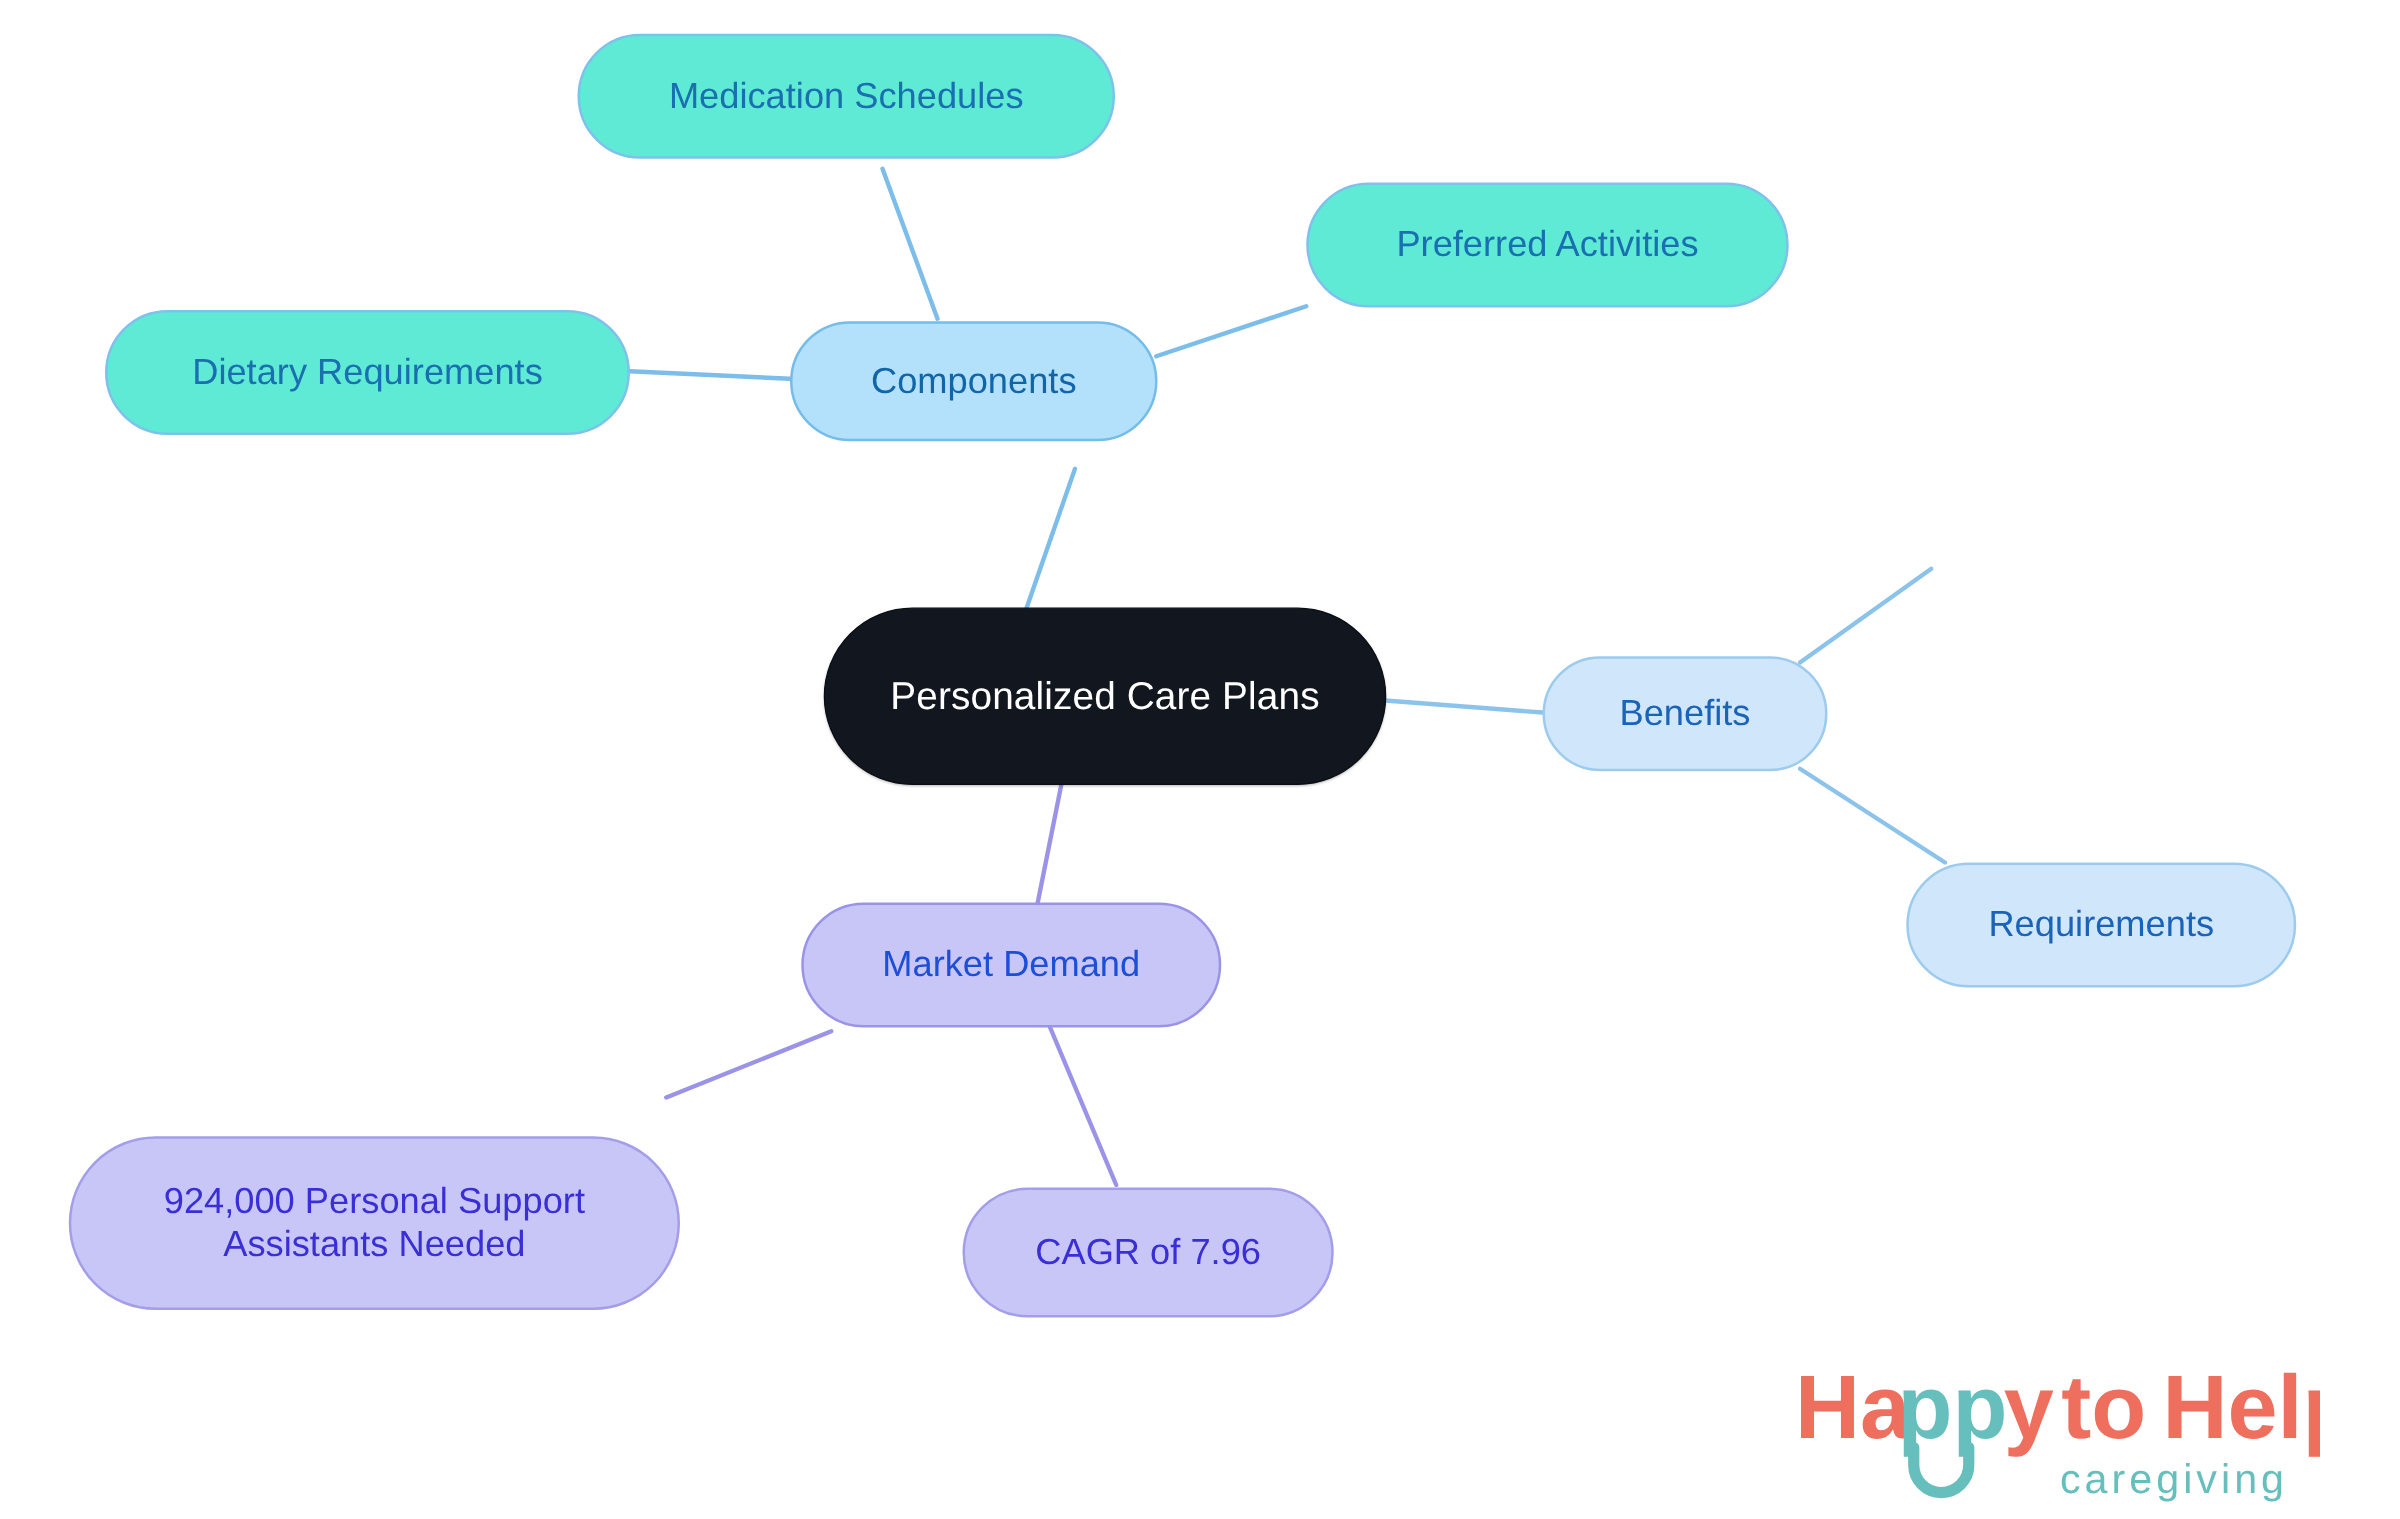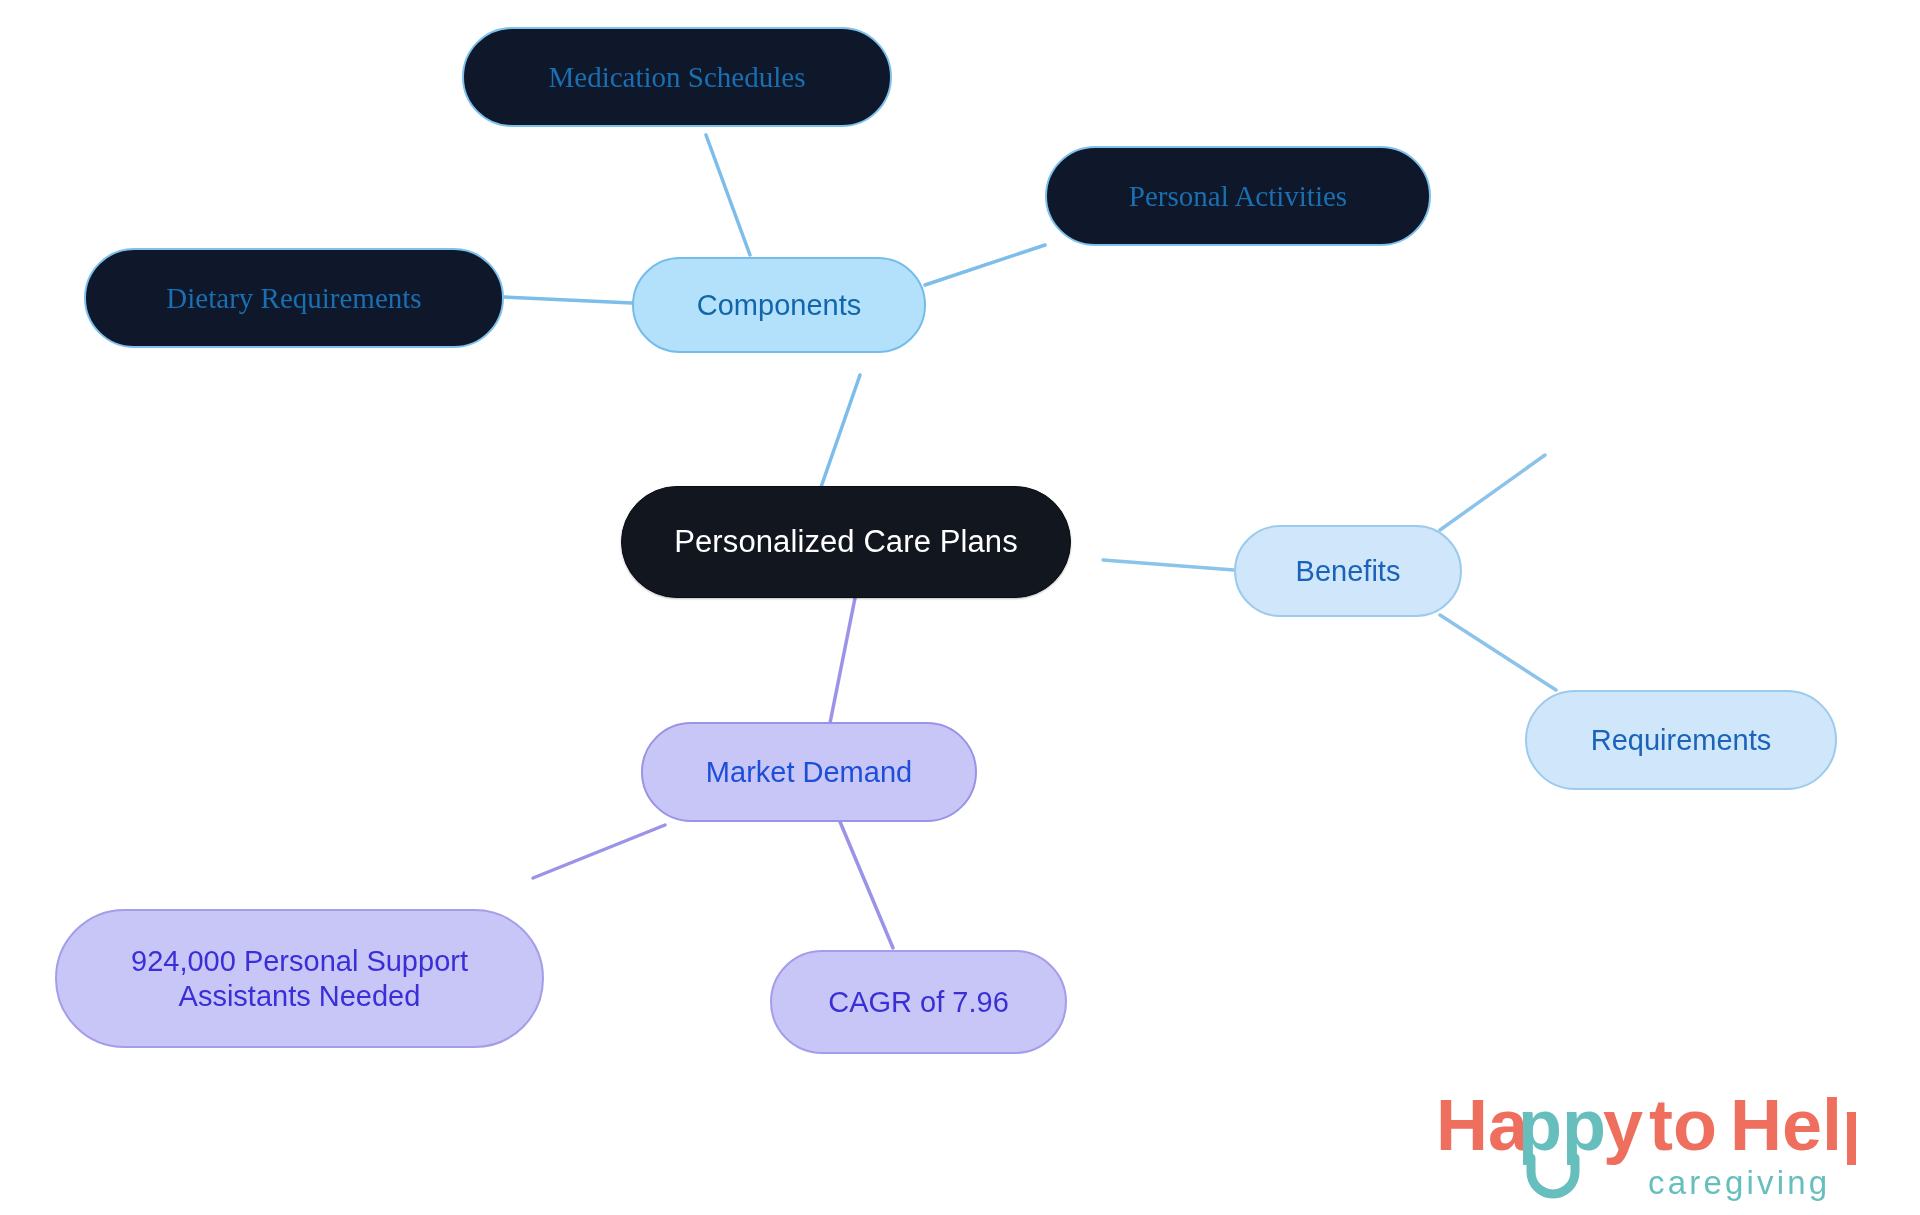--- a/index.html
+++ b/index.html
@@ -42,25 +42,24 @@
     letter-spacing: 0.1px;
     box-shadow: 0 1px 2px rgba(0,0,0,0.25);
   }
   .node-blue-mid {
     background: #b3e0fb;
     border: 2px solid #74bce9;
     color: #1166aa;
     font-size: 29px;
   }
   .node-blue-leaf {
-    background: #0f172a;
+    background: #5eead4;
     border: 2px solid #7ec2ec;
     color: #1a6fb0;
     font-size: 29px;
-    font-family: Liberation Serif, serif;
   }
   .node-blue-pale {
     background: #cfe6fb;
     border: 2px solid #9ccbee;
     color: #1a63b8;
     font-size: 29px;
   }
   .node-purple-mid {
     background: #c8c6f7;
     border: 2px solid #9a93e8;
@@ -103,29 +102,29 @@
 
     <path d="M 1440 615 L 1556 690" stroke="#8cc3ea" stroke-width="3.5" fill="none" stroke-linecap="round"></path>
 
     <path d="M 855 598 L 830 723" stroke="#9a93e8" stroke-width="3.5" fill="none" stroke-linecap="round"></path>
 
     <path d="M 665 825 L 533 878" stroke="#9a93e8" stroke-width="3.5" fill="none" stroke-linecap="round"></path>
 
     <path d="M 838 817 L 893 948" stroke="#9a93e8" stroke-width="3.5" fill="none" stroke-linecap="round"></path>
   </svg>
 
-  <div class="node node-root" style="left:621px; top:486px; width:450px; height:112px;">Personalized Care Plans</div>
+  <div class="node node-root" style="left:659px; top:486px; width:450px; height:142px;">Personalized Care Plans</div>
 
   <div class="node node-blue-mid" style="left:632px; top:257px; width:294px; height:96px;">Components</div>
 
   <div class="node node-blue-leaf" style="left:462px; top:27px; width:430px; height:100px;">Medication Schedules</div>
 
   <div class="node node-blue-leaf" style="left:84px; top:248px; width:420px; height:100px;">Dietary Requirements</div>
 
-  <div class="node node-blue-leaf" style="left:1045px; top:146px; width:386px; height:100px;">Personal Activities</div>
+  <div class="node node-blue-leaf" style="left:1045px; top:146px; width:386px; height:100px;">Preferred Activities</div>
 
   <div class="node node-blue-pale" style="left:1234px; top:525px; width:228px; height:92px;">Benefits</div>
 
 
   <div class="node node-blue-pale" style="left:1525px; top:690px; width:312px; height:100px;">Requirements</div>
 
   <div class="node node-purple-mid" style="left:641px; top:722px; width:336px; height:100px;">Market Demand</div>
 
   <div class="node node-purple-leaf" style="left:55px; top:872px; width:489px; height:139px;margin-top:37px;">924,000 Personal Support
 Assistants Needed</div>

